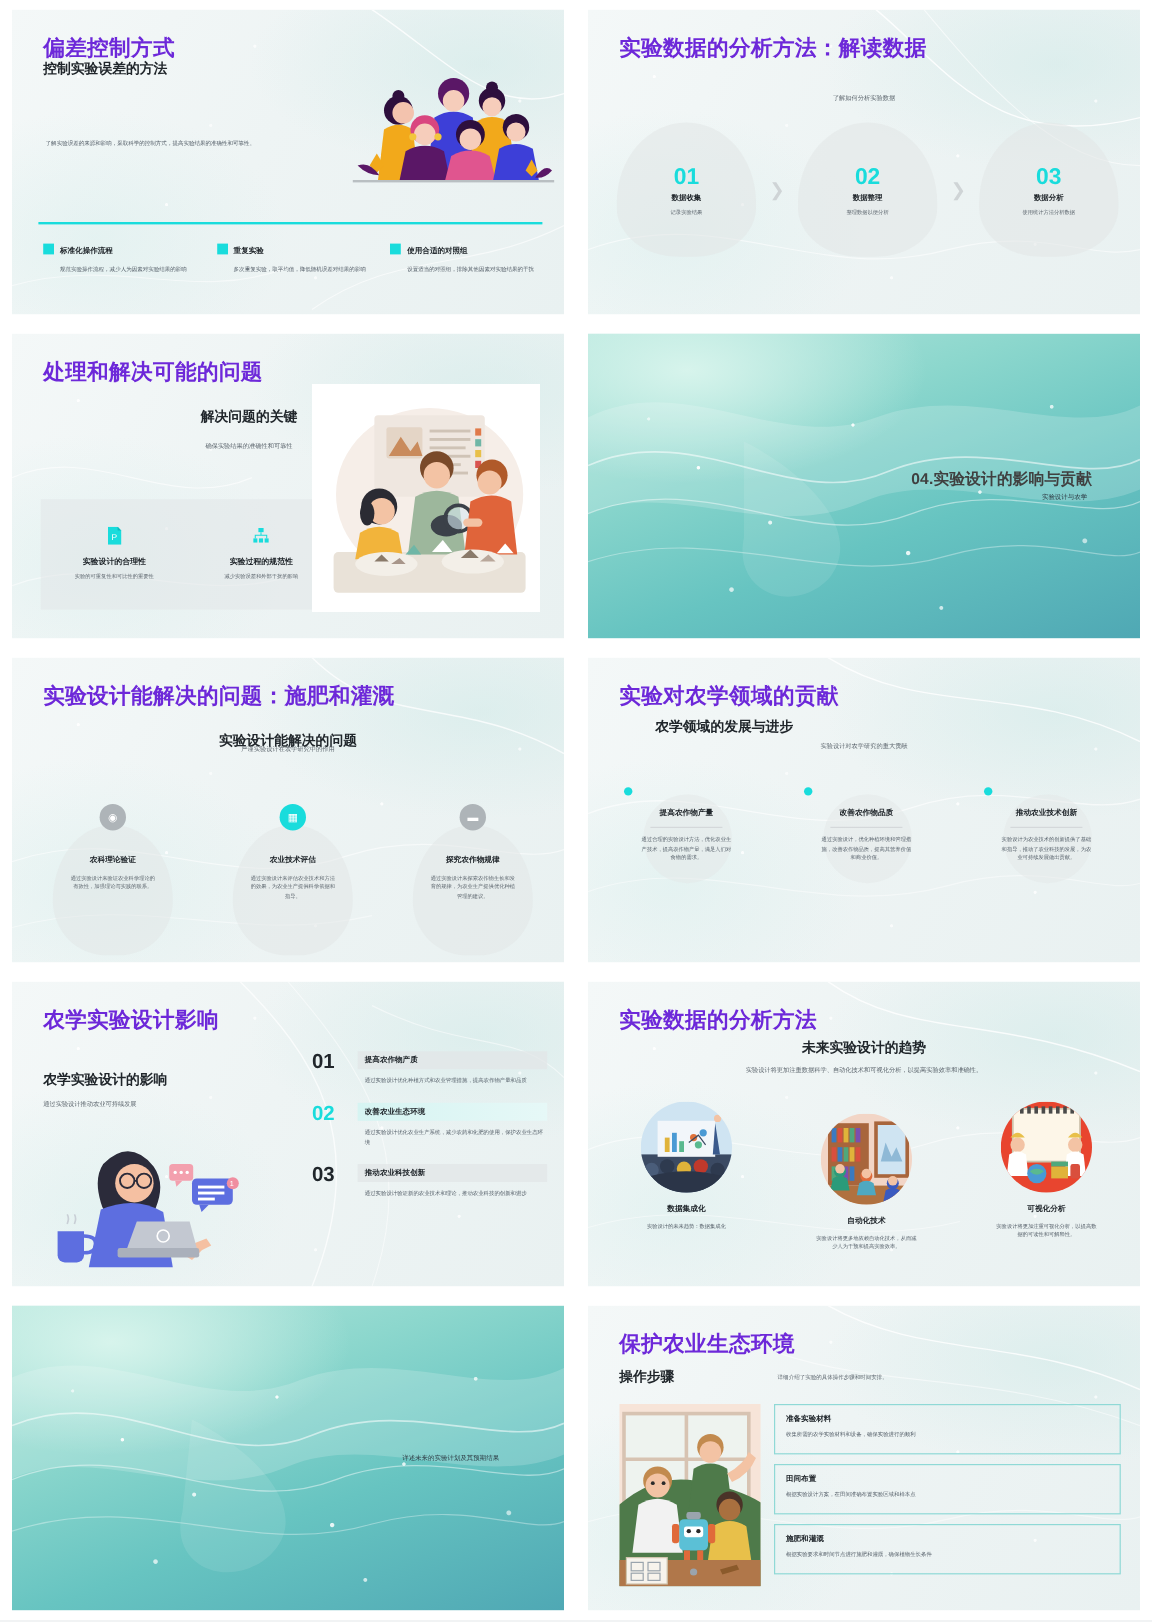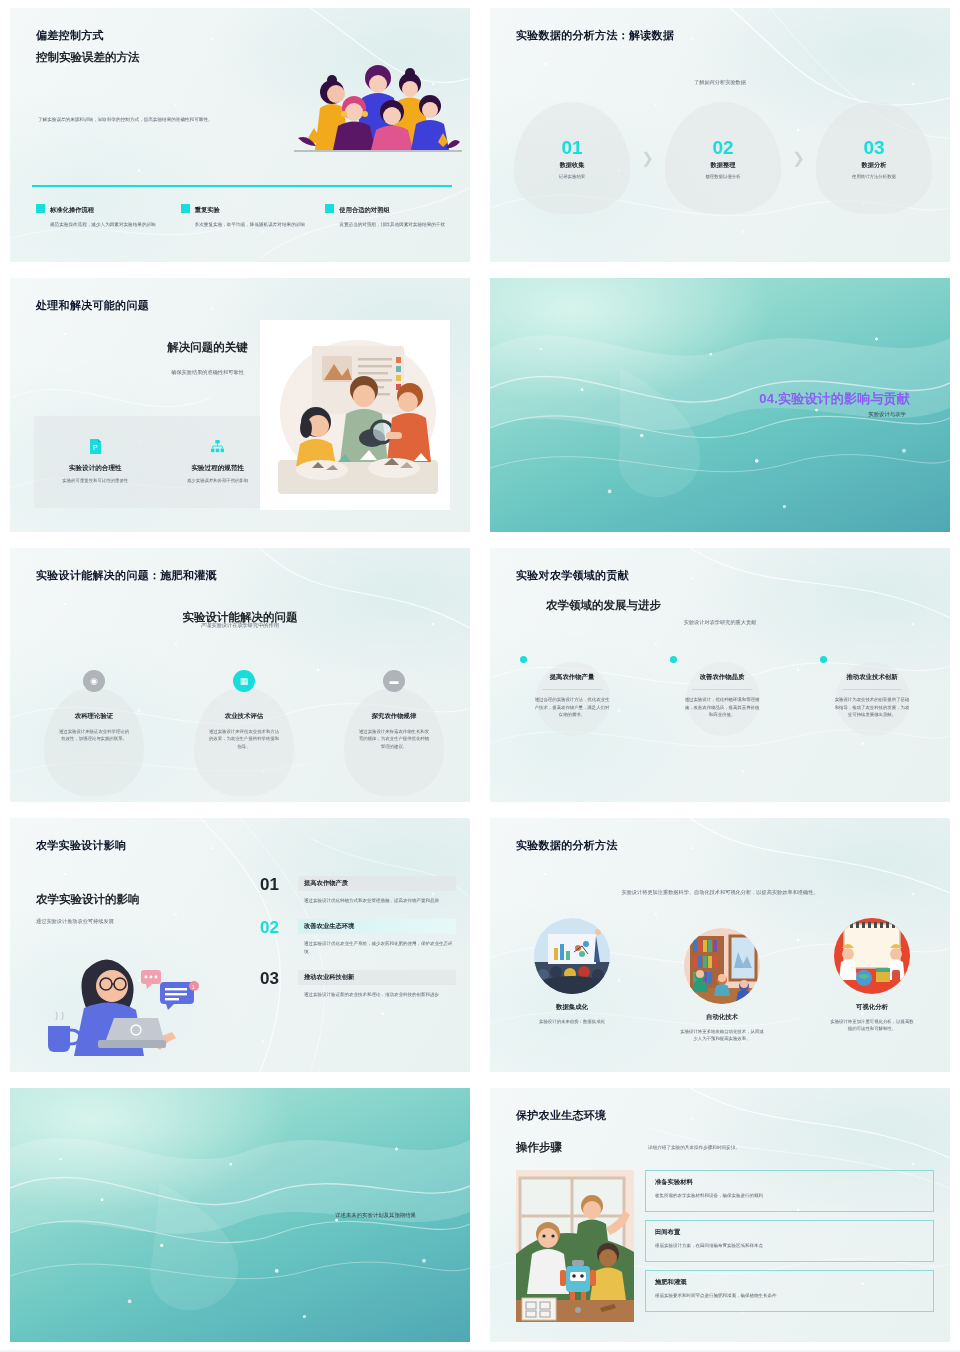--- a/index.html
+++ b/index.html
@@ -55,21 +55,21 @@
       radial-gradient(circle at 84% 24%, rgba(255,255,255,.75) 0 1.2px, transparent 1.9px),
       radial-gradient(circle at 26% 84%, rgba(255,255,255,.7) 0 1.5px, transparent 2.3px),
       radial-gradient(circle at 64% 90%, rgba(255,255,255,.7) 0 1.2px, transparent 2px),
       radial-gradient(circle at 90% 68%, rgba(255,255,255,.6) 0 1.6px, transparent 2.4px),
       radial-gradient(circle at 11% 28%, rgba(255,255,255,.6) 0 1px, transparent 1.6px);
   }
 
   
   .kicker {
     position:absolute;
-    font-size: 11px; font-weight: 700; color:#0f172a; letter-spacing:.3px;
+    font-size: 18px; font-weight: 700; color:#6d28d9; letter-spacing:.3px;
   }
   .h-main { font-size: 11.5px; font-weight: 700; color:#20262b; }
   .h-sub  { font-size: 5.2px; color:#5d666e; line-height:1.6; }
   .body-s { font-size: 4.6px; color:#56606a; line-height:1.65; }
   .card-title { font-size: 6.6px; font-weight:700; color:#20262b; }
   .tiny { font-size:4.4px; color:#5d666e; line-height:1.6; }
 
   
   .s1-lead { position:absolute; left:28px; top:108px; width:188px; }
   .s1-rule { position:absolute; left:22px; right:18px; top:177px; height:2px; background:#19DCDC; }
@@ -136,21 +136,21 @@
   .c8-t { font-size:6.4px; font-weight:700; color:#20262b; margin-top:9px; }
   .c8-d { font-size:4.4px; color:#56606a; line-height:1.7; text-align:center; width:86px; margin-top:6px; }
   .s10-photo { position:absolute; left:26px; top:82px; width:118px; height:152px; overflow:hidden; }
   .s10-intro { position:absolute; left:158px; top:57px; right:20px; font-size:4.6px; color:#5d666e; }
   .s10-boxes { position:absolute; left:155px; right:16px; top:82px; }
   .s10-box { border:1px solid #8fd9d6; padding:7px 9px; margin-bottom:8px; min-height:42px; }
   .s10-bt { font-size:6.3px; font-weight:700; color:#20262b; }
   .s10-bd { font-size:4.5px; color:#56606a; margin-top:5px; line-height:1.6; }
 
   
-  .hero-t { position:absolute; font-size:13px; font-weight:700; color:#8b5cf6; letter-spacing:.2px; }
+  .hero-t { position:absolute; font-size:13px; font-weight:700; color:#404040; letter-spacing:.2px; }
   .hero-s { position:absolute; font-size:5.4px; color:#2d3b44; }
   .ill { position:absolute; }
 </style>
 </head>
 <body>
 
 <div class="deck">
 
   <div class="slide">
     <div class="slide-inner">
@@ -513,20 +513,21 @@
   <div class="slide">
     <div class="slide-inner">
       <div class="bg-light"></div>
       <svg class="wave-svg" viewBox="0 0 460 254" preserveAspectRatio="none">
         <path d="M200,0 C270,50 340,25 460,75" fill="none" stroke="#fff" stroke-width="1.2" opacity=".8"></path>
         <path d="M0,140 C90,105 180,168 280,136 C360,110 420,145 460,130" fill="none" stroke="#fff" stroke-width="1" opacity=".55"></path>
         <path d="M0,205 C110,172 200,228 310,200" fill="none" stroke="#fff" stroke-width=".9" opacity=".45"></path>
       </svg>
 
       <div class="kicker" style="left:26px; top:20px;">实验数据的分析方法</div>
+      <div class="h-main" style="position:absolute; left:0; right:0; top:48px; text-align:center;">未来实验设计的趋势</div>
       <div class="h-sub" style="position:absolute; left:40px; right:40px; top:70px; text-align:center;">实验设计将更加注重数据科学、自动化技术和可视化分析，以提高实验效率和准确性。</div>
 
       <div class="s8-row">
         <div class="c8">
           <div class="c8-img">
             <svg viewBox="0 0 76 76" width="76" height="76">
               <rect width="76" height="76" fill="#cfe4f2"></rect>
               <rect y="44" width="76" height="32" fill="#3b4a63"></rect>
               <rect x="14" y="16" width="48" height="30" fill="#f2f6fa"></rect>
               <rect x="20" y="30" width="4" height="12" fill="#e0b33a"></rect>

